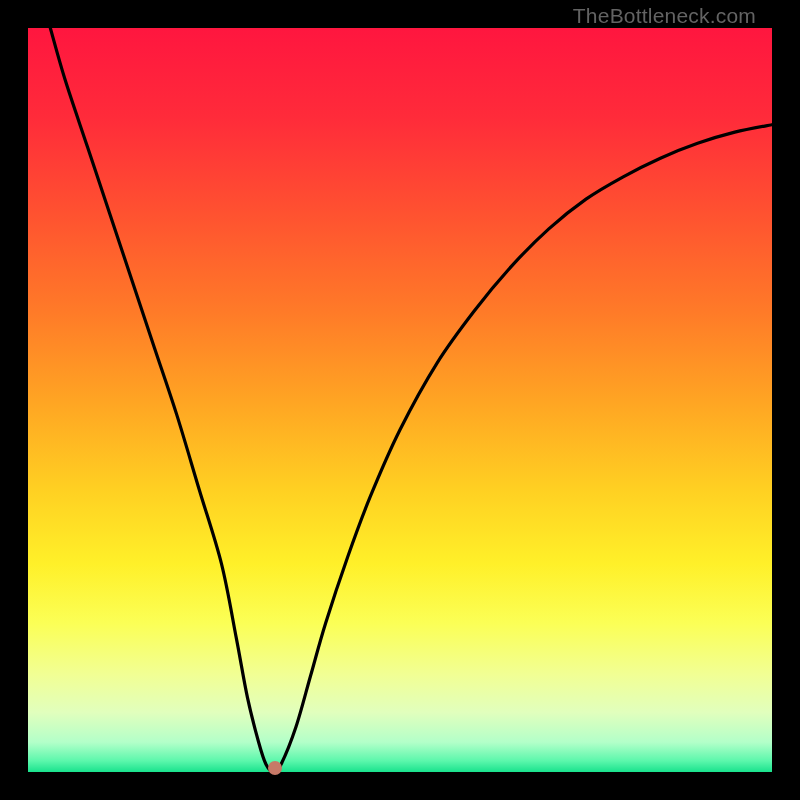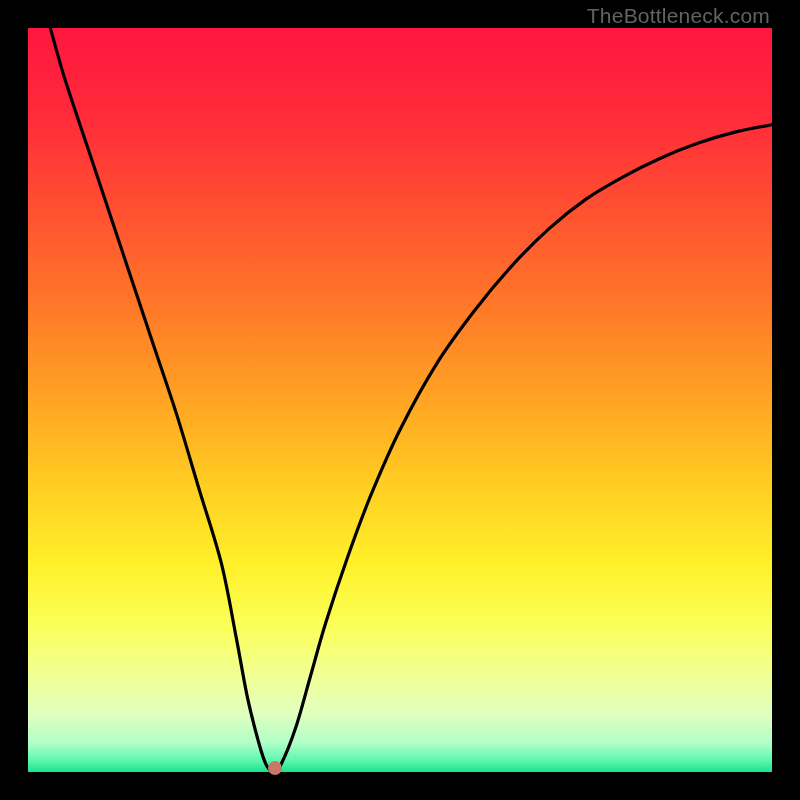--- a/index.html
+++ b/index.html
@@ -21,21 +21,21 @@
   }
   .gradient {
     position: absolute;
     left: 0;
     top: 0;
     width: 744px;
     height: 744px;
   }
   .watermark {
     position: absolute;
-    right: 30px;
+    right: 44px;
     top: 4px;
     color: #636363;
     font-size: 21px;
     font-weight: 500;
     letter-spacing: 0.2px;
   }
   .curve {
     position: absolute;
     left: 0;
     top: 0;

